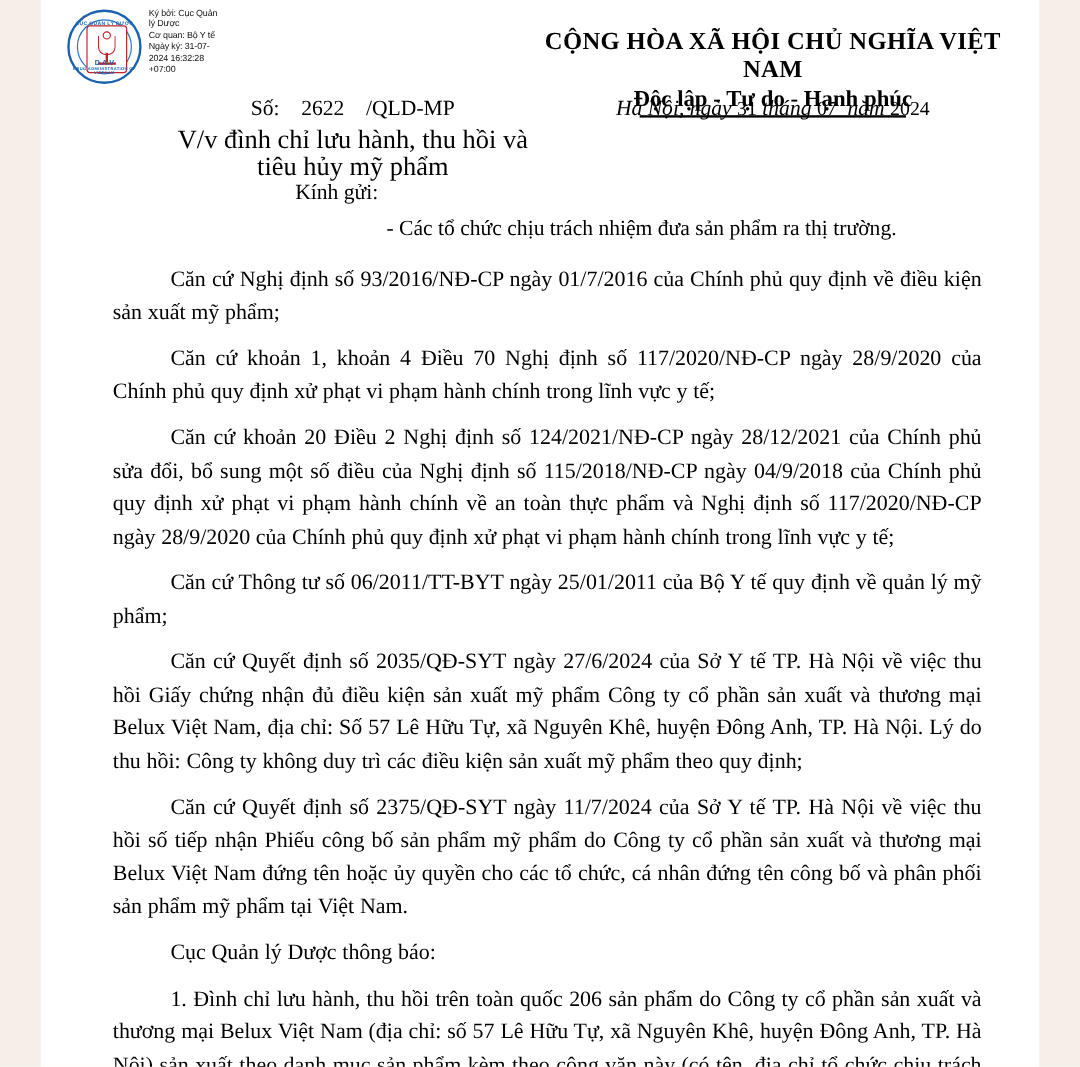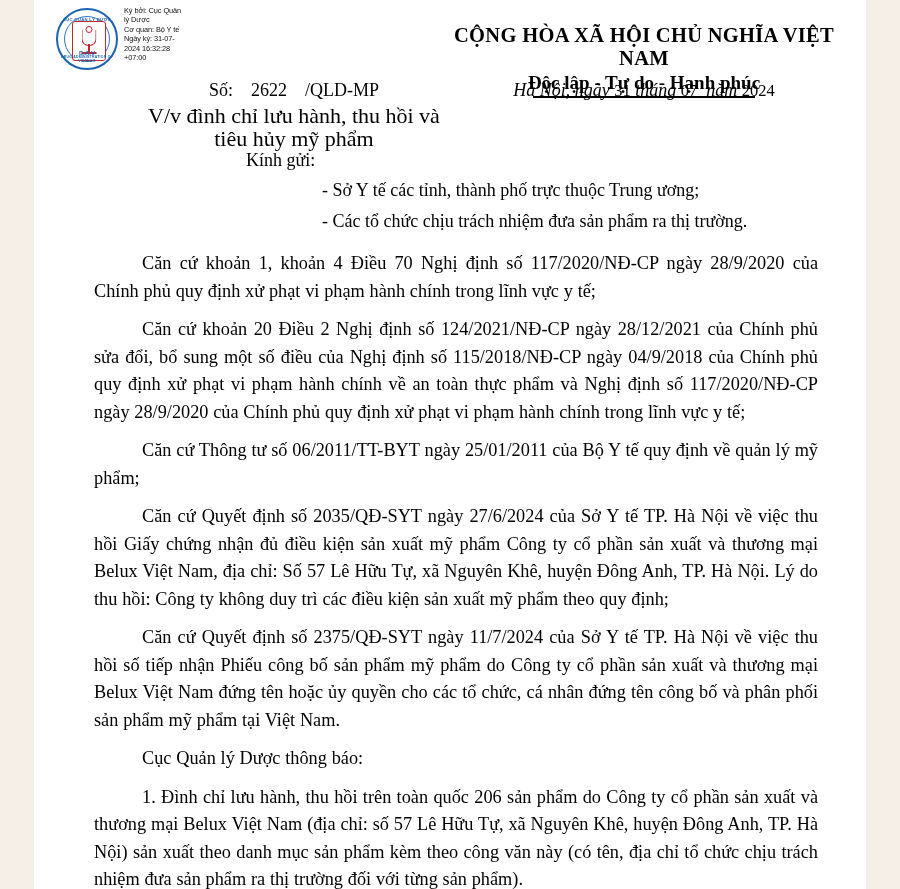--- a/index.html
+++ b/index.html
@@ -295,23 +295,23 @@
     </div>
 
     <div class="docnum">Số:    2622    /QLD-MP</div>
     <div class="subject">V/v đình chỉ lưu hành, thu hồi và tiêu hủy mỹ phẩm</div>
 
     <div class="datecity"><span>Hà Nội, ngày </span><span class="num">31</span><span> tháng </span><span class="num">07</span><span>  năm </span><span class="num">2024</span></div>
   </div>
 
   <div class="body">
     <div class="recip-label">Kính gửi:</div>
-    <div class="recip-item">- Sở Y tế các tỉnh, thành phố trực thuộc Trung ương;</div>
     <div class="recip-item">- Các tổ chức chịu trách nhiệm đưa sản phẩm ra thị trường.</div>
 
+    <p class="para">Căn cứ Nghị định số 93/2016/NĐ-CP ngày 01/7/2016 của Chính phủ quy định về điều kiện sản xuất mỹ phẩm;</p>
     <p class="para">Căn cứ khoản 1, khoản 4 Điều 70 Nghị định số 117/2020/NĐ-CP ngày 28/9/2020 của Chính phủ quy định xử phạt vi phạm hành chính trong lĩnh vực y tế;</p>
     <p class="para">Căn cứ khoản 20 Điều 2 Nghị định số 124/2021/NĐ-CP ngày 28/12/2021 của Chính phủ sửa đổi, bổ sung một số điều của Nghị định số 115/2018/NĐ-CP ngày 04/9/2018 của Chính phủ quy định xử phạt vi phạm hành chính về an toàn thực phẩm và Nghị định số 117/2020/NĐ-CP ngày 28/9/2020 của Chính phủ quy định xử phạt vi phạm hành chính trong lĩnh vực y tế;</p>
     <p class="para">Căn cứ Thông tư số 06/2011/TT-BYT ngày 25/01/2011 của Bộ Y tế quy định về quản lý mỹ phẩm;</p>
     <p class="para">Căn cứ Quyết định số 2035/QĐ-SYT ngày 27/6/2024 của Sở Y tế TP. Hà Nội về việc thu hồi Giấy chứng nhận đủ điều kiện sản xuất mỹ phẩm Công ty cổ phần sản xuất và thương mại Belux Việt Nam, địa chỉ: Số 57 Lê Hữu Tự, xã Nguyên Khê, huyện Đông Anh, TP. Hà Nội. Lý do thu hồi: Công ty không duy trì các điều kiện sản xuất mỹ phẩm theo quy định;</p>
     <p class="para">Căn cứ Quyết định số 2375/QĐ-SYT ngày 11/7/2024 của Sở Y tế TP. Hà Nội về việc thu hồi số tiếp nhận Phiếu công bố sản phẩm mỹ phẩm do Công ty cổ phần sản xuất và thương mại Belux Việt Nam đứng tên hoặc ủy quyền cho các tổ chức, cá nhân đứng tên công bố và phân phối sản phẩm mỹ phẩm tại Việt Nam.</p>
     <p class="para nojust">Cục Quản lý Dược thông báo:</p>
     <p class="para">1. Đình chỉ lưu hành, thu hồi trên toàn quốc 206 sản phẩm do Công ty cổ phần sản xuất và thương mại Belux Việt Nam (địa chỉ: số 57 Lê Hữu Tự, xã Nguyên Khê, huyện Đông Anh, TP. Hà Nội) sản xuất theo danh mục sản phẩm kèm theo công văn này (có tên, địa chỉ tổ chức chịu trách nhiệm đưa sản phẩm ra thị trường đối với từng sản phẩm).</p>
   </div>
 
 </div>

